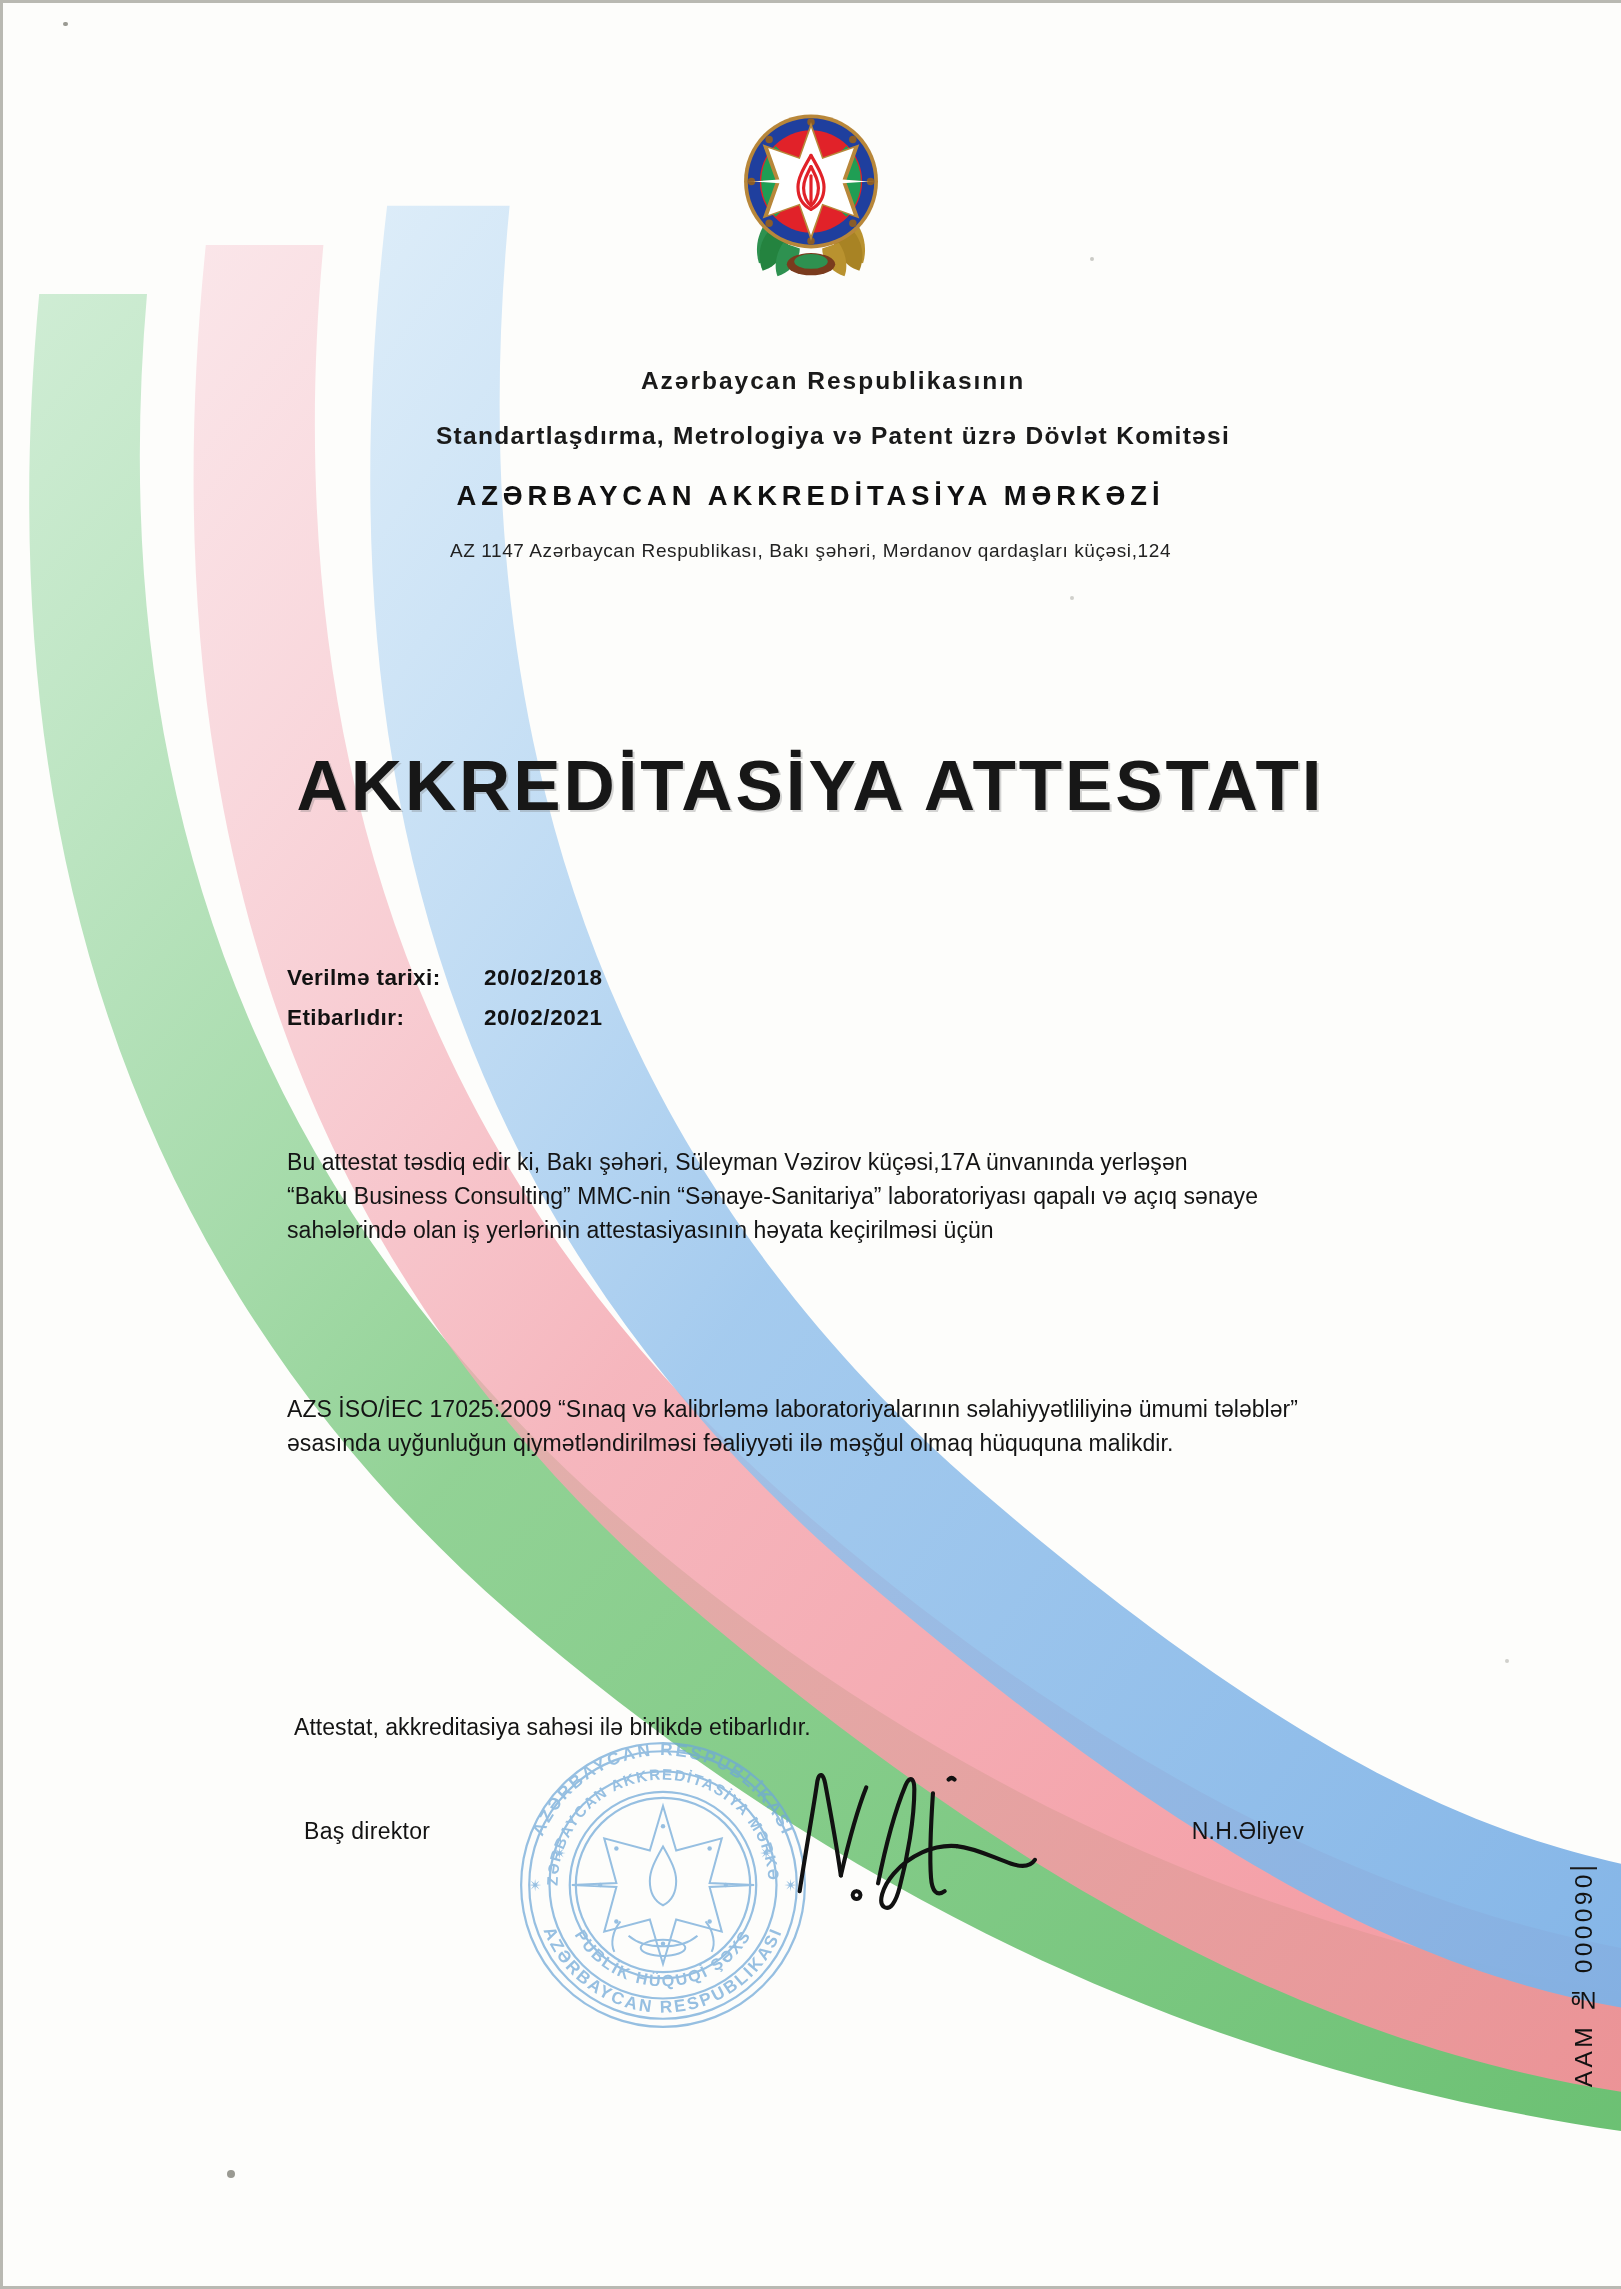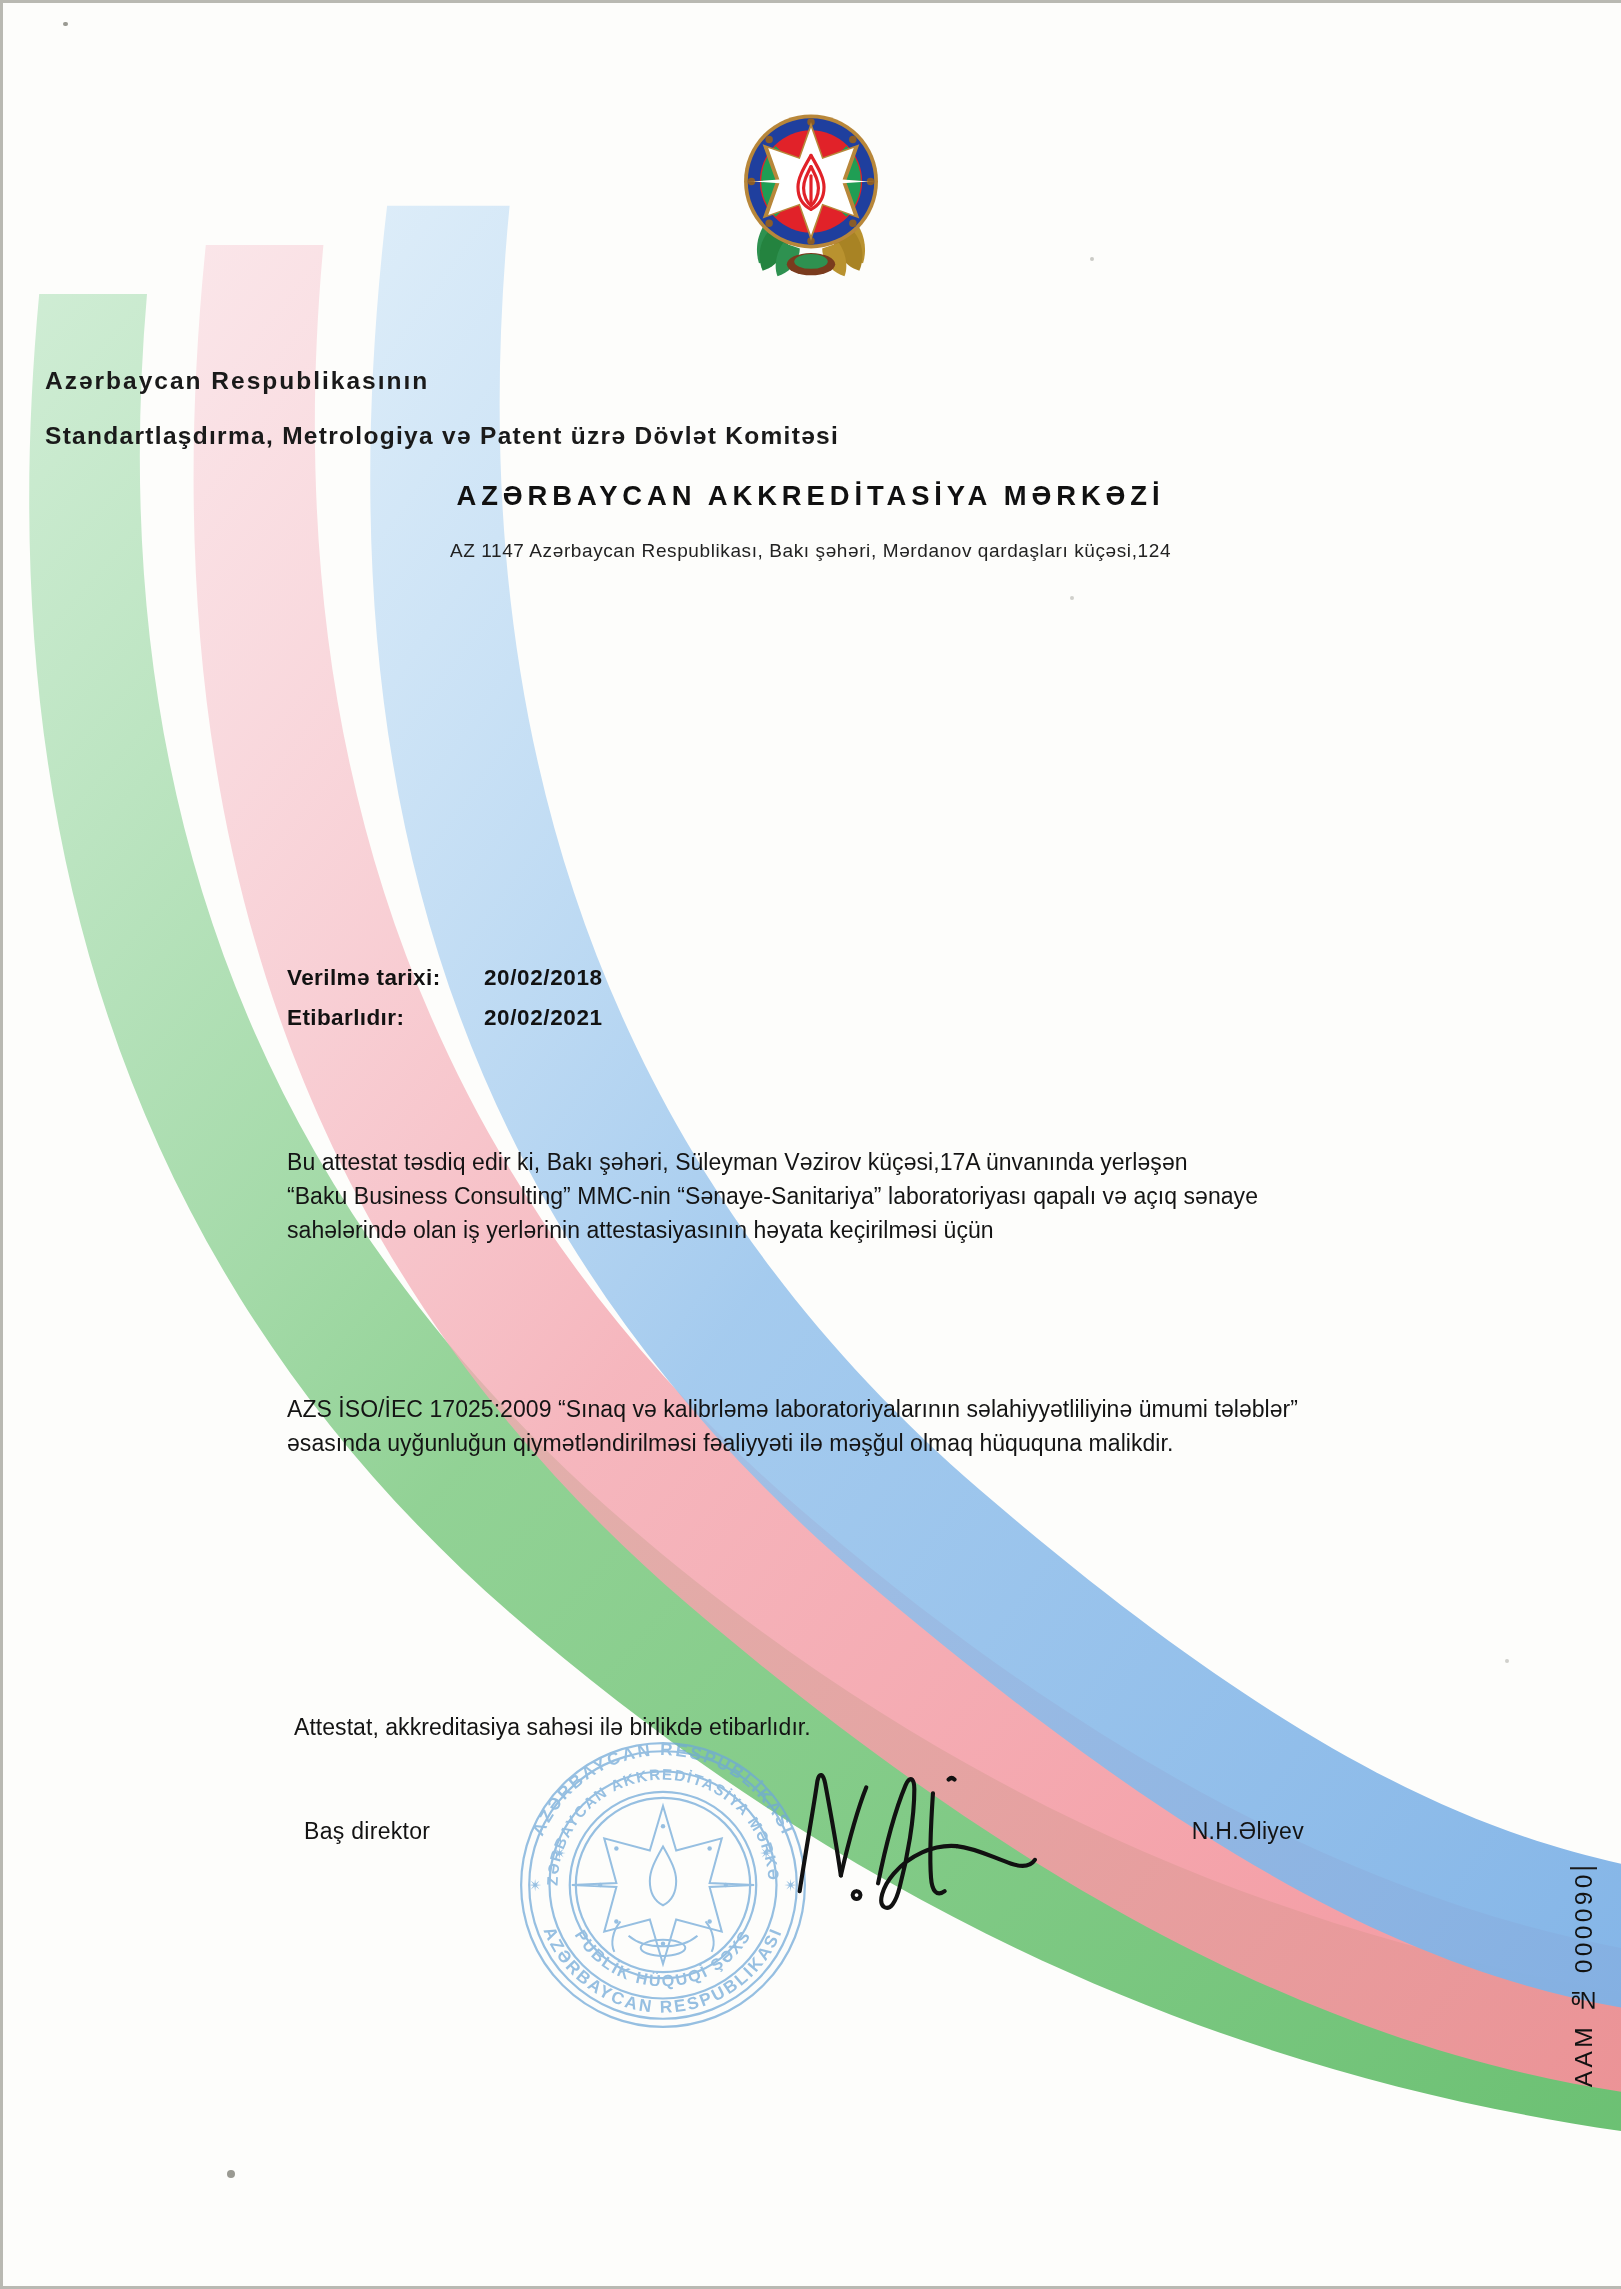--- a/index.html
+++ b/index.html
@@ -21,21 +21,21 @@
   .scan-edge{position:absolute;z-index:6;pointer-events:none;background:#b9b9b2;}
   .dot{position:absolute;border-radius:50%;background:#9a9a92;z-index:6;}
 
   
   .content{position:absolute;inset:0;z-index:3;}
 
   
   .emblem-wrap{position:absolute;left:0;right:0;top:94px;display:flex;justify-content:center;}
 
   
-  .hdr{position:absolute;left:0;right:0;top:363px;padding-left:45px;}
+  .hdr{position:absolute;left:0;right:0;top:363px;text-align:center;padding-left:45px;}
   .hdr .l1{font-size:24.5px;letter-spacing:2px;font-weight:600;color:#1a1a1a;line-height:1.5;}
   .hdr .l2{font-size:24.5px;letter-spacing:1.3px;font-weight:600;color:#1a1a1a;line-height:1.5;margin-top:18px;}
   .org{position:absolute;left:0;right:0;top:480px;text-align:center;
         font-size:27.4px;font-weight:700;letter-spacing:4.9px;color:#111;}
   .addr{position:absolute;left:0;right:0;top:534px;text-align:center;}
   .addr .a1{font-size:19px;letter-spacing:0.6px;color:#222;line-height:1.75;}
   .addr .a2{font-size:19px;letter-spacing:0.6px;color:#222;line-height:1.75;}
   .addr a{color:#1a1a6e;text-decoration:underline;}
 
   
@@ -172,20 +172,21 @@
       <div class="l1">Azərbaycan Respublikasının</div>
       <div class="l2">Standartlaşdırma, Metrologiya və Patent üzrə Dövlət Komitəsi</div>
     </div>
 
     <div class="org">AZƏRBAYCAN AKKREDİTASİYA MƏRKƏZİ</div>
 
     <div class="addr">
       <div class="a1">AZ 1147 Azərbaycan Respublikası, Bakı şəhəri, Mərdanov qardaşları küçəsi,124</div>
     </div>
 
+    <div class="title">AKKREDİTASİYA ATTESTATI</div>
 
 
     <div class="dates">
       <div class="row">
         <span class="lbl">Verilmə tarixi:</span>
         <span class="val">20/02/2018</span>
       </div>
       <div class="row">
         <span class="lbl">Etibarlıdır:</span>
         <span class="val">20/02/2021</span>

